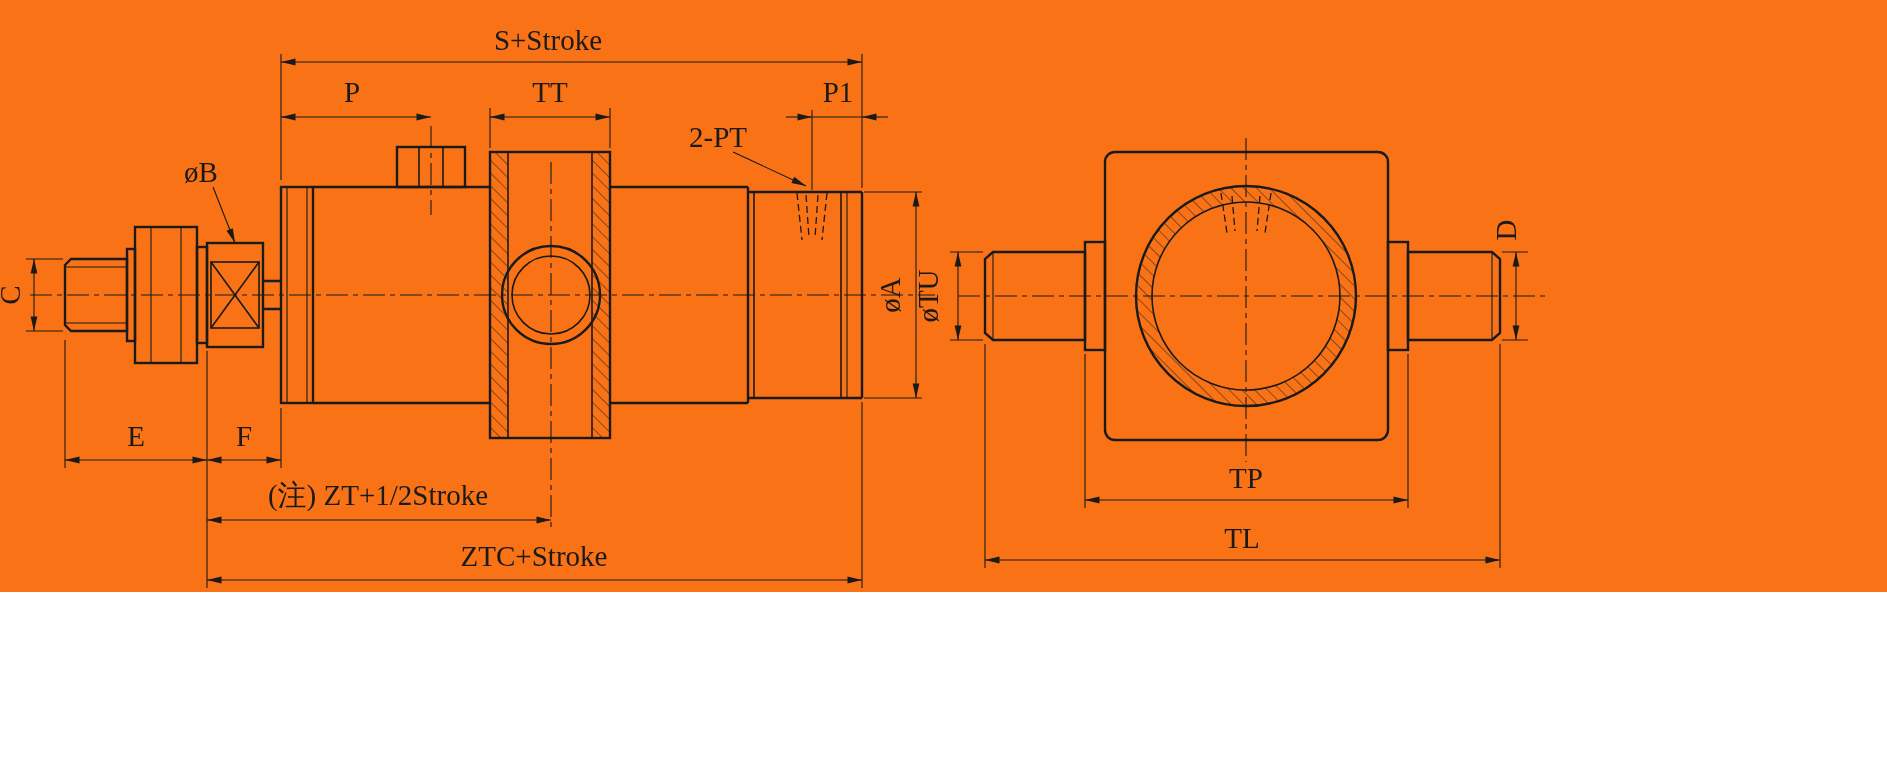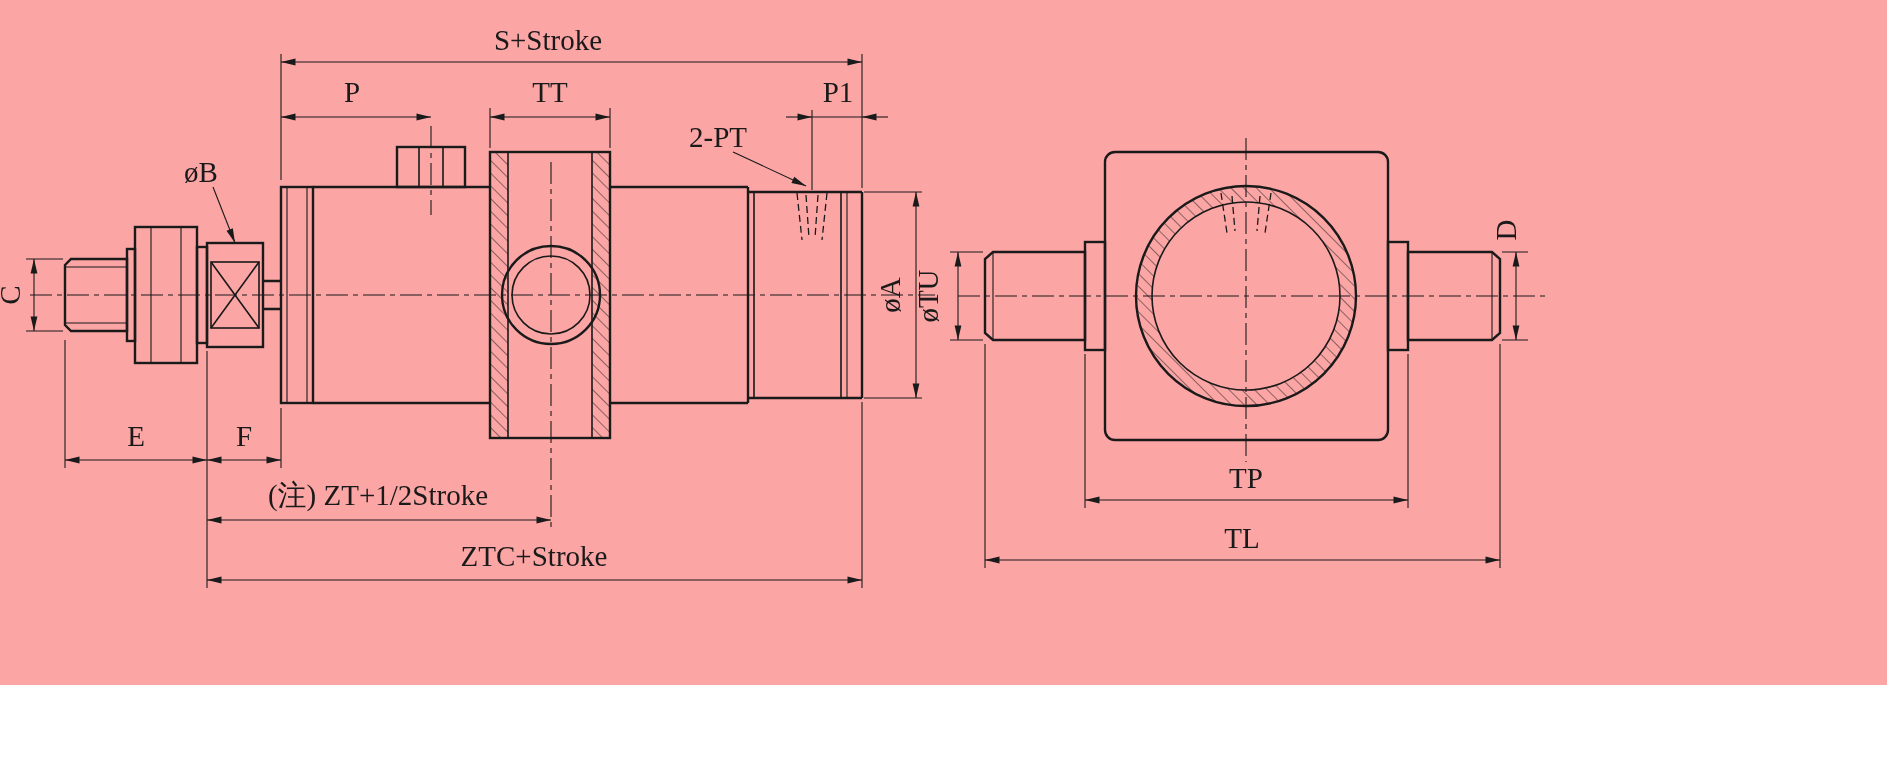--- a/index.html
+++ b/index.html
@@ -1,16 +1,16 @@
 <!DOCTYPE html>
 <html><head>
 <meta charset="utf-8">
 <style>
   html,body { margin:0; padding:0; background:#ffffff; }
-  .page { width:1887px; height:685px; background:#fca5a5; position:relative; overflow:hidden; }
+  .page { width:1887px; height:592px; background:#f97316; position:relative; overflow:hidden; }
   svg { display:block; }
   .ol   { fill:none; stroke:#1a1a1a; stroke-width:2.4; stroke-linejoin:miter; stroke-linecap:butt; }
   .med  { fill:none; stroke:#1a1a1a; stroke-width:1.6; }
   .thin { fill:none; stroke:#1a1a1a; stroke-width:1.1; }
   .dim  { fill:none; stroke:#1a1a1a; stroke-width:1.1; }
   .cl   { fill:none; stroke:#1a1a1a; stroke-width:1.1; stroke-dasharray:22 5 5 5; }
   .hid  { fill:none; stroke:#1a1a1a; stroke-width:1.3; stroke-dasharray:7 4; }
   .lbl  { font-family:"Liberation Serif","DejaVu Serif",serif; font-size:29px; fill:#1a1a1a; }
 </style>
 </head>

